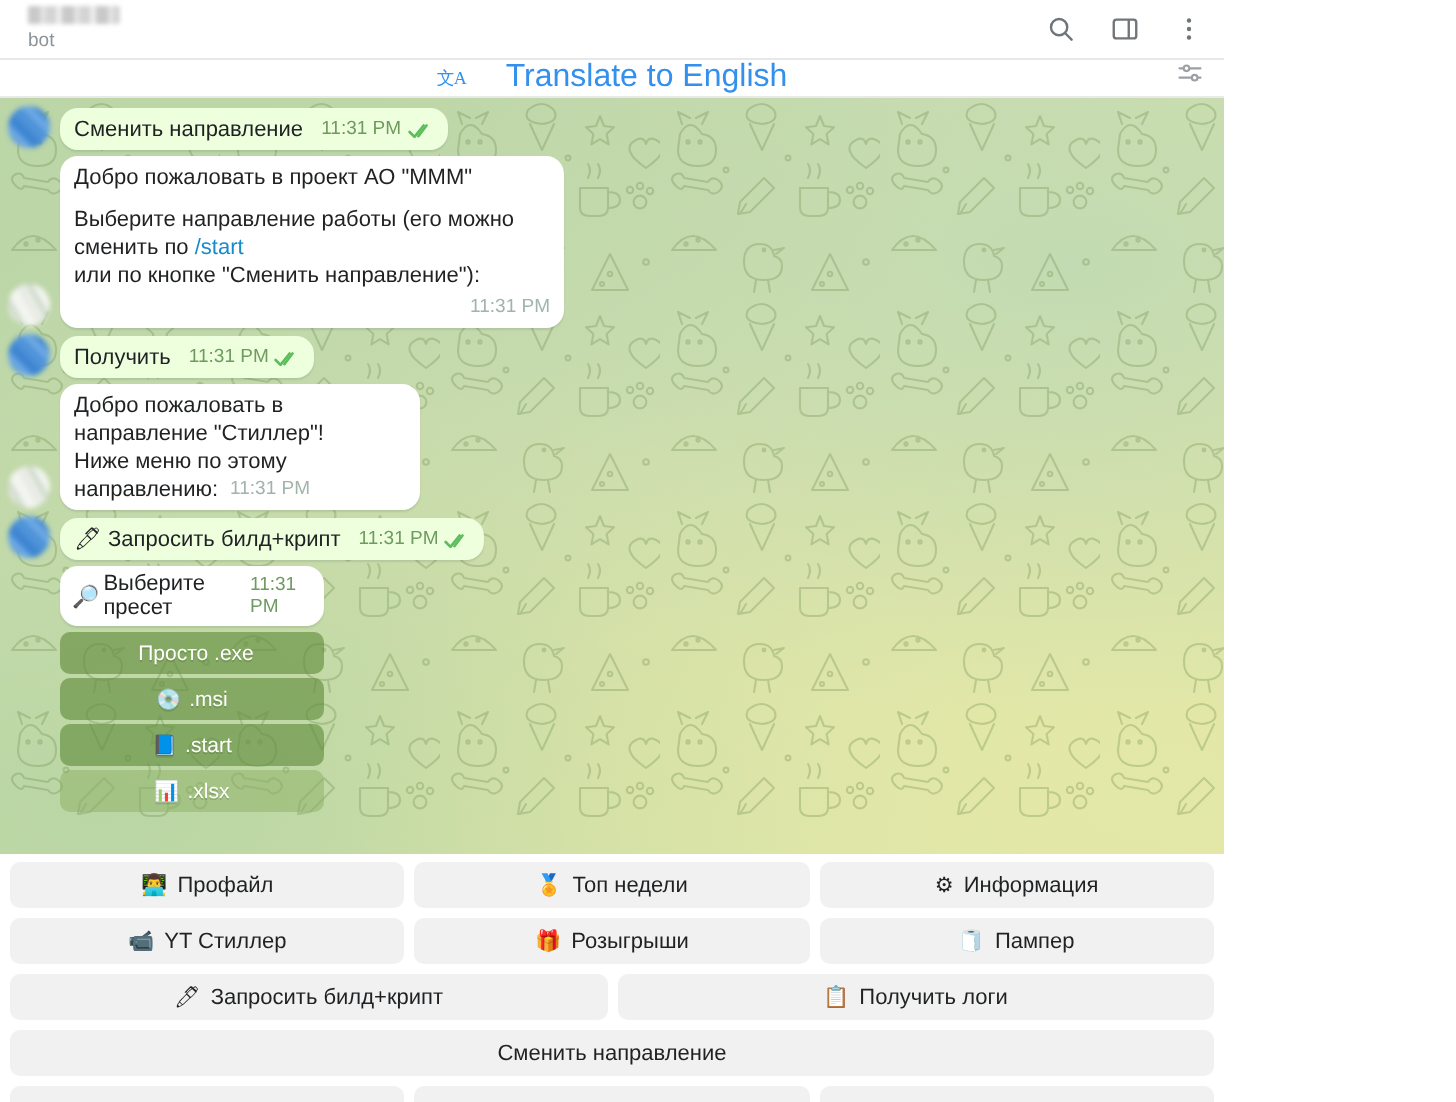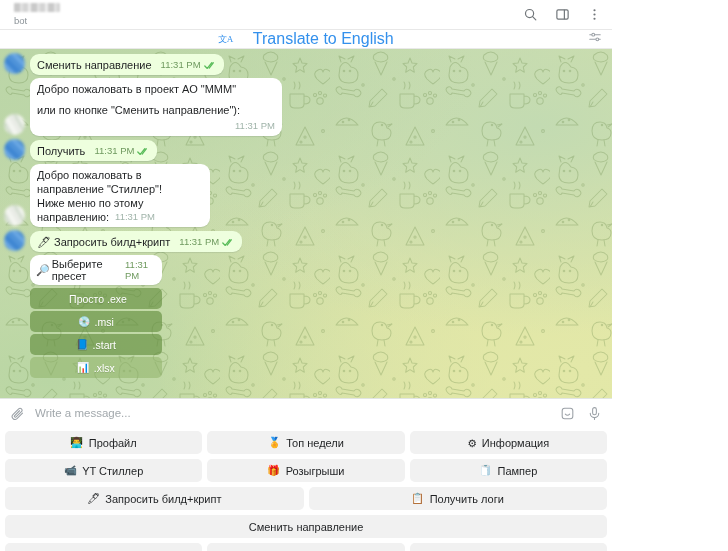--- a/index.html
+++ b/index.html
@@ -275,20 +275,21 @@
             </span>
           </span>
         </div>
       </div>
 
       <div class="msg-row">
         <div class="avatar pale"></div>
         <div class="bubble in" style="max-width:252px;">
           <div class="line">Добро пожаловать в проект АО "МММ"</div>
           <div class="blank-line"></div>
+          <div class="line"><span>Выберите направление работы (его можно сменить по </span><span class="cmd-link">/start</span></div>
           <div class="line"><span>или по кнопке "Сменить направление"):</span><span class="meta meta-right">
                 <span class="meta-time">11:31 PM</span>
               </span></div>
         </div>
       </div>
 
       <div class="msg-row">
         <div class="avatar blue"></div>
         <div class="bubble out">
           <span class="line inline-label">Получить</span>
@@ -353,43 +354,20 @@
         <div class="preset-btn hover">
           <span class="emoji">📊</span>
           <span>.xlsx</span>
         </div>
 
       </div>
 
     </div>
   </div>
 
-  <div class="composer">
-    <div class="attach">
-      <svg width="15" height="15" viewBox="0 0 24 24" fill="none" stroke="currentColor" stroke-width="1.7" stroke-linecap="round">
-          <path d="M20 11.5 L11.2 20.2 a4.6 4.6 0 0 1 -6.5 -6.5 L13.9 4.5 a3.1 3.1 0 0 1 4.4 4.4 L9.4 17.8 a1.6 1.6 0 0 1 -2.2 -2.2 L15.2 7.6"></path>
-        </svg>
-    </div>
-    <input class="msg-input" value="" placeholder="Write a message..." style="">
-    <div class="composer-actions">
-      <div class="cicon">
-        <svg width="15" height="15" viewBox="0 0 24 24" fill="none" stroke="currentColor" stroke-width="1.7" stroke-linecap="round">
-            <rect x="3.5" y="3.5" width="17" height="17" rx="4"></rect>
-            <path d="M8.5 13 q3.5 3.6 7 0"></path>
-          </svg>
-      </div>
-      <div class="cicon">
-        <svg width="15" height="15" viewBox="0 0 24 24" fill="none" stroke="currentColor" stroke-width="1.7" stroke-linecap="round">
-            <rect x="9" y="2.6" width="6" height="11.5" rx="3"></rect>
-            <path d="M5.2 11.8 a6.8 6.8 0 0 0 13.6 0"></path>
-            <line x1="12" y1="18.6" x2="12" y2="21.4"></line>
-          </svg>
-      </div>
-    </div>
-  </div>
 
   <div class="keyboard">
     <div class="kb-row">
       <div class="kb-btn">
         <span class="emoji">👨‍💻</span>
         <span>Профайл</span>
       </div>
       <div class="kb-btn">
         <span class="emoji">🏅</span>
         <span>Топ недели</span>

